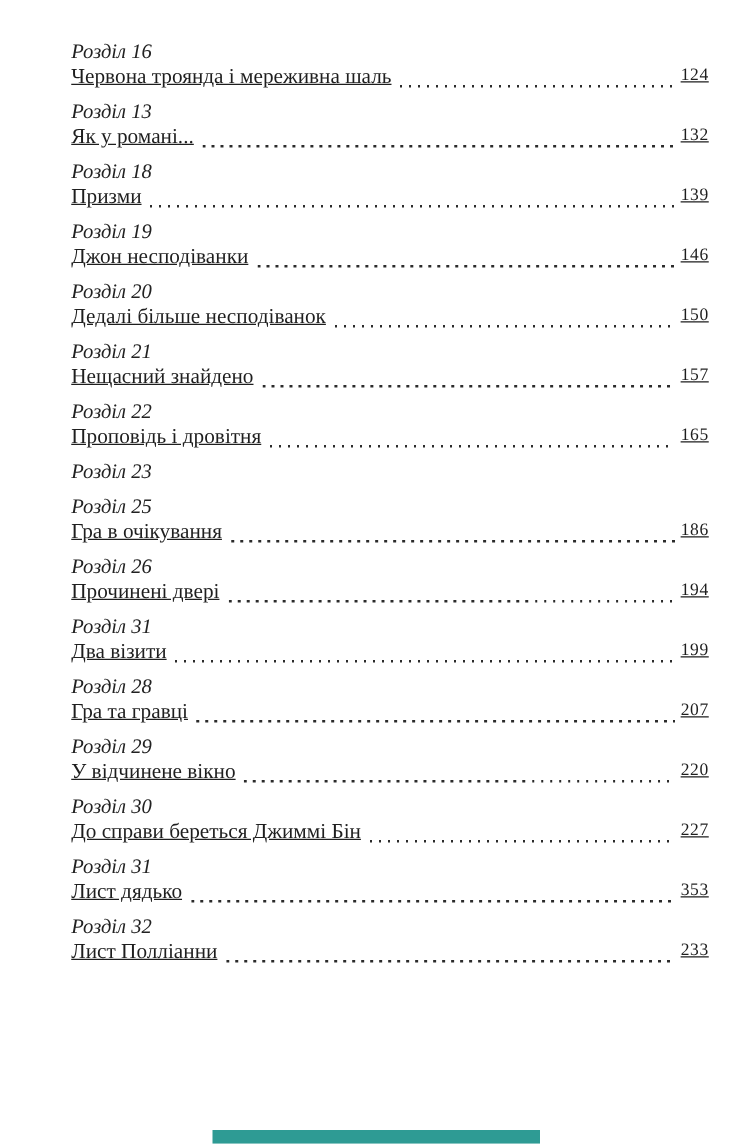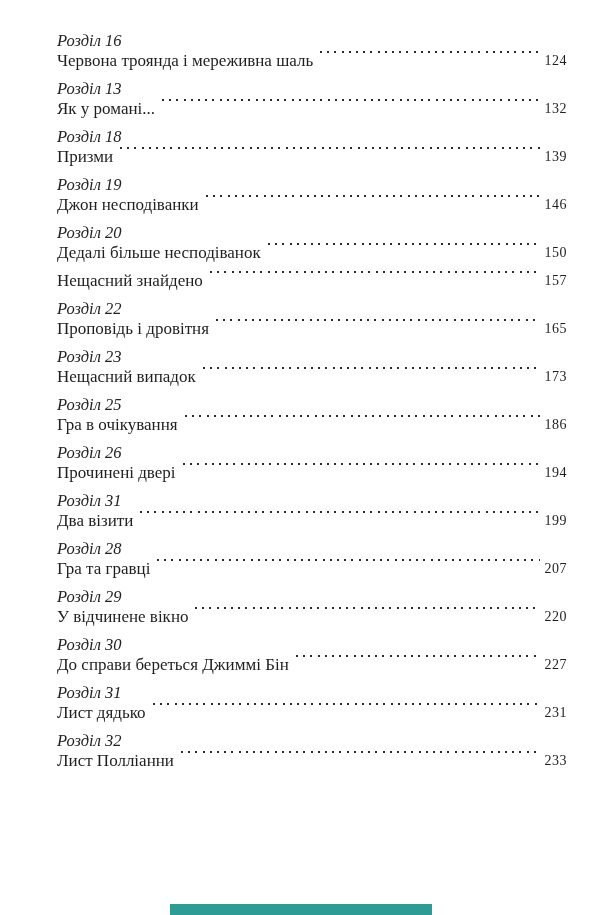--- a/index.html
+++ b/index.html
@@ -26,25 +26,26 @@
   .chapter-label {
     font-style: italic;
     font-size: 16.5px;
     line-height: 20px;
     color: #222222;
     white-space: nowrap;
   }
 
   .toc-line {
     display: flex;
-    align-items: flex-start;
+    align-items: flex-end;
     font-size: 17px;
     line-height: 20px;
     color: #1e1e1e;
     white-space: nowrap;
+    text-decoration: underline;
   }
 
   .dot-leader {
     flex: 1 1 auto;
     height: 2.2px;
     margin: 0 5px 1px 7px;
     background-image: repeating-linear-gradient(
       to right,
       #2b2b2b 0, #2b2b2b 2px,
       transparent 2px, transparent 7.2px
@@ -110,43 +111,39 @@
   <div class="toc-entry">
     <div class="chapter-label">Розділ 20</div>
     <div class="toc-line">
       <span>Дедалі більше несподіванок</span>
       <span class="dot-leader"></span>
       <span class="page-num">150</span>
     </div>
   </div>
 
   <div class="toc-entry">
+    <div class="chapter-label">Розділ 21</div>
     <div class="toc-line">
       <span>Нещасний знайдено</span>
       <span class="dot-leader"></span>
       <span class="page-num">157</span>
     </div>
   </div>
 
   <div class="toc-entry">
     <div class="chapter-label">Розділ 22</div>
     <div class="toc-line">
       <span>Проповідь і дровітня</span>
       <span class="dot-leader"></span>
       <span class="page-num">165</span>
     </div>
   </div>
 
   <div class="toc-entry">
     <div class="chapter-label">Розділ 23</div>
-    <div class="toc-line">
-      <span>Нещасний випадок</span>
-      <span class="dot-leader"></span>
-      <span class="page-num">173</span>
-    </div>
   </div>
 
 
   <div class="toc-entry">
     <div class="chapter-label">Розділ 25</div>
     <div class="toc-line">
       <span>Гра в очікування</span>
       <span class="dot-leader"></span>
       <span class="page-num">186</span>
     </div>
@@ -195,21 +192,21 @@
       <span class="dot-leader"></span>
       <span class="page-num">227</span>
     </div>
   </div>
 
   <div class="toc-entry">
     <div class="chapter-label">Розділ 31</div>
     <div class="toc-line">
       <span>Лист дядько</span>
       <span class="dot-leader"></span>
-      <span class="page-num">231</span>
+      <span class="page-num">353</span>
     </div>
   </div>
 
   <div class="toc-entry">
     <div class="chapter-label">Розділ 32</div>
     <div class="toc-line">
       <span>Лист Полліанни</span>
       <span class="dot-leader"></span>
       <span class="page-num">233</span>
     </div>

